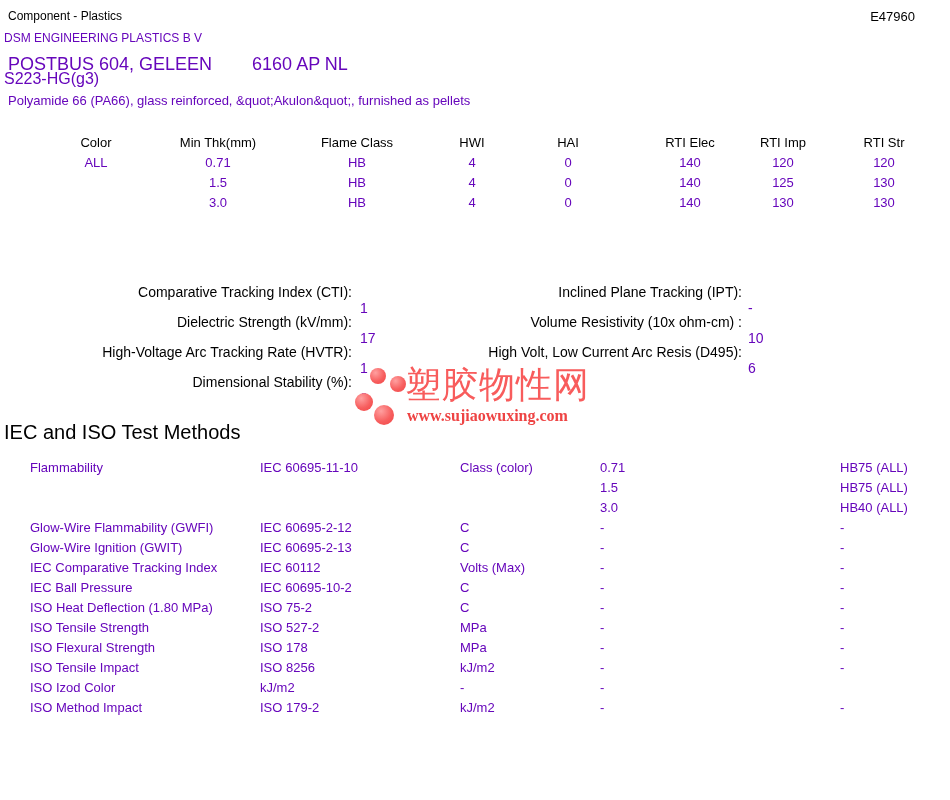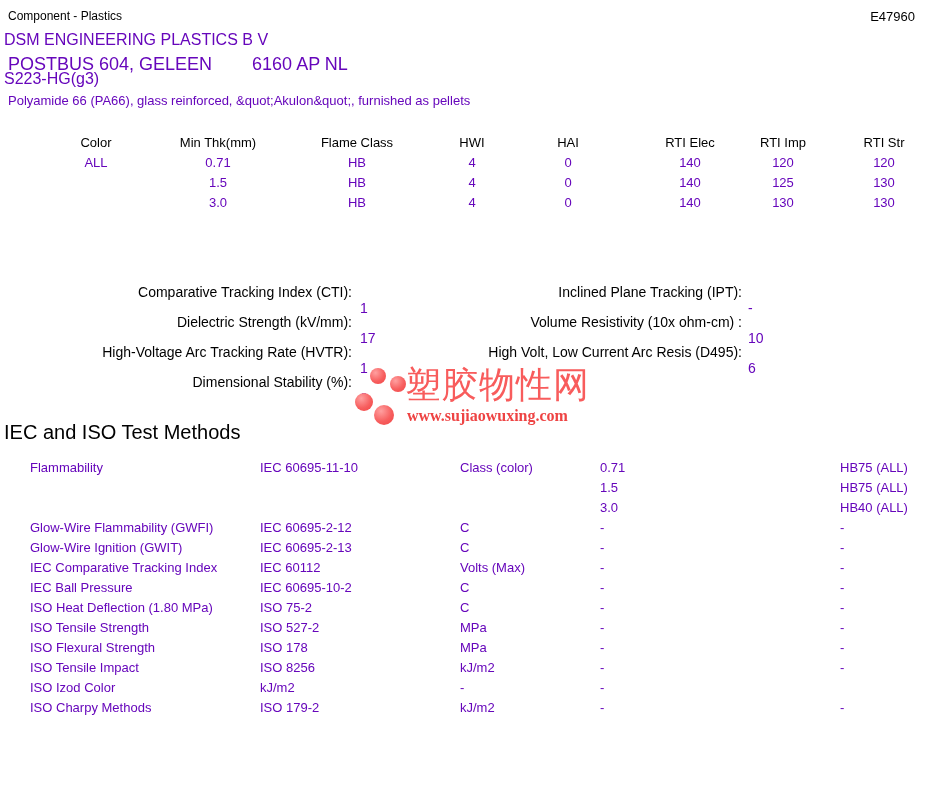--- a/index.html
+++ b/index.html
@@ -14,21 +14,21 @@
     font-family:"Liberation Sans", sans-serif;
     color:var(--black);
     width:950px;height:800px;position:relative;overflow:hidden;
   }
   .page{position:absolute;inset:0;width:950px;height:800px;background:#fff;}
   .abs{position:absolute;white-space:pre;}
 
   
   .category{left:8px;top:9px;font-size:12px;}
   .file-number{right:35px;top:9px;font-size:13px;}
-  .company{left:4px;top:31px;font-size:16px;color:var(--purple);}
+  .company{left:4px;top:31px;font-size:12px;color:var(--purple);}
   .address{left:8px;top:54px;font-size:18px;color:var(--purple);}
   .grade{left:4px;top:70px;font-size:16px;color:var(--purple);}
   .description{left:8px;top:93px;font-size:13px;color:var(--purple);}
 
   
   .ratings-table{position:absolute;left:35px;top:133px;width:920px;font-size:13px;}
   .ratings-row{display:grid;grid-template-columns:122px 122px 156px 74px 118px 126px 60px 142px;height:20px;}
   .ratings-row > div{text-align:center;line-height:20px;}
   .ratings-head{color:var(--black);}
   .ratings-body .ratings-row > div{color:var(--purple);}
@@ -237,21 +237,21 @@
           <div>-</div>
           <div>-</div>
         </div>
         <div class="methods-row">
           <div>ISO Izod Color</div>
           <div>kJ/m2</div>
           <div>-</div>
           <div>-</div>
         </div>
         <div class="methods-row">
-          <div>ISO Charpy Methods</div>
+          <div>ISO Method Impact</div>
           <div>ISO 179-2</div>
           <div>kJ/m2</div>
           <div>-</div>
           <div>-</div>
         </div>
       </div>
   </div>
 
 </div>
 

